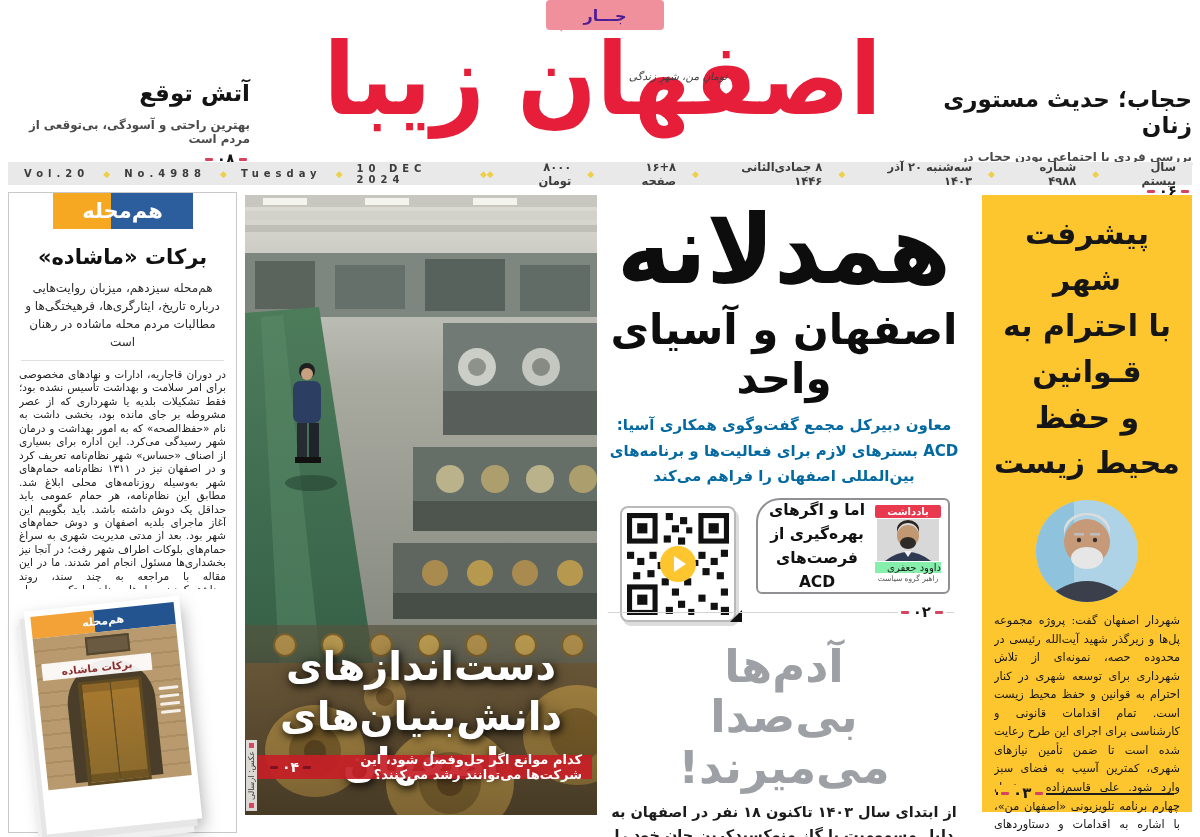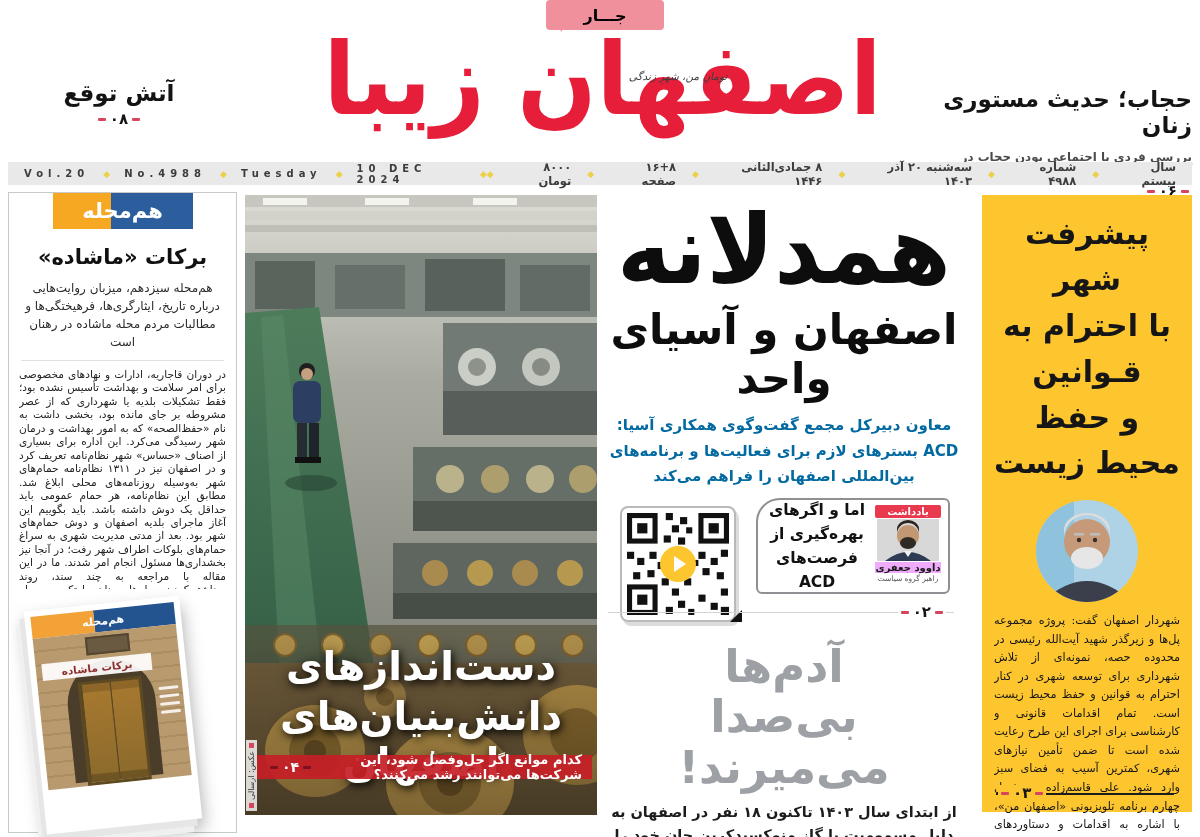--- a/index.html
+++ b/index.html
@@ -3,34 +3,34 @@
 <meta charset="utf-8">
 <style>
 *{margin:0;padding:0;box-sizing:border-box}
 html,body{width:1200px;height:837px}
 body{background:#fff;font-family:"DejaVu Sans",sans-serif;position:relative;overflow:hidden;color:#1a1a1a}
 .abs{position:absolute}
 
 .teaser{direction:rtl}
 .teaser .t-title{font-size:23px;font-weight:800;color:#141414;letter-spacing:-.5px}
 .teaser .t-sub{font-size:11.8px;font-weight:700;color:#4a4a4a;margin-top:12px}
-.teaser-left{left:4px;top:80px;width:230px;text-align:center}
+.teaser-left{left:20px;top:80px;width:230px;text-align:right}
 .teaser-right{right:8px;top:86px;width:250px;text-align:right}
 
 .pgmark{display:inline-flex;align-items:center;gap:4px;font-size:15px;font-weight:800;color:#151515;background:#fff;padding:0 3px;line-height:17px}
 .pgmark i{width:8px;height:3px;background:#d6455d;border-radius:1px;display:inline-block}
 .pline{position:relative;height:17px}
 .pline .ln{position:absolute;top:8px;left:2px;right:2px;height:1px;background:#d4d4d4}
 .pline .pgmark{position:absolute;top:0}
 .pline.mark-left .pgmark{left:4px}
 .pline.mark-right .pgmark{right:10px}
 .pline.dark .ln{background:#1d1d1d;height:2px;top:8px}
 .pline.dark .pgmark{background:#fdc62f}
 
-.m-bubble{left:546px;top:0;width:118px;height:30px;background:#f0909c;border-radius:4px;color:#000000;font-size:16px;font-weight:800;display:flex;align-items:center;justify-content:center;direction:rtl;letter-spacing:1px}
+.m-bubble{left:546px;top:0;width:118px;height:30px;background:#f0909c;border-radius:4px;color:#4c1d95;font-size:16px;font-weight:800;display:flex;align-items:center;justify-content:center;direction:rtl;letter-spacing:1px}
 .m-bubble:after{content:"";position:absolute;left:12px;bottom:-9px;border:7px solid transparent;border-top:10px solid #f0909c;border-left-width:3px}
 .m-title{left:330px;top:2px;width:545px;height:154px;display:flex;align-items:center;justify-content:center;direction:rtl;font-size:93px;font-weight:800;color:#e61e39;letter-spacing:-3px;white-space:nowrap;transform:scaleY(1.08)}
 .m-tagline{left:608px;top:70px;width:140px;text-align:center;direction:rtl;font-size:10.5px;color:#3d3d3d;white-space:nowrap;font-style:italic}
 
 .datebar{left:8px;top:162px;width:1184px;height:23px;background:#e9e9ea;display:flex;align-items:center;justify-content:space-between;padding:0 16px}
 .datebar .lat{display:flex;align-items:center;gap:14px;direction:ltr;font-size:10px;letter-spacing:5px;color:#3c3c3c;font-weight:700}
 .datebar .per{display:flex;align-items:center;gap:16px;direction:rtl;font-size:11.5px;color:#3c3c3c;font-weight:700}
 .dia{color:#edd04a;font-size:9px;letter-spacing:0}
 
 .col-left{left:8px;top:192px;width:229px;height:641px;border:1px solid #c9c9c9;background:#fff;direction:rtl}
@@ -74,21 +74,21 @@
 .lead-h2{font-size:42px;font-weight:800;color:#0d0d0d;margin-top:2px;letter-spacing:-1px}
 .lead-sub{font-size:15px;font-weight:700;line-height:1.7;color:#0369a1;margin:10px 6px 0}
 .block02{position:relative;height:130px;margin-top:8px}
 .qr{position:absolute;left:18px;top:8px;width:116px;height:116px;background:#fff;border:2px solid #b9b9b9;border-radius:8px;padding:5px;box-shadow:3px 4px 0 #dcdcdc}
 .qr .play{position:absolute;left:50%;top:50%;width:36px;height:36px;margin:-18px 0 0 -18px;background:#fdc62f;border-radius:50%;display:flex;align-items:center;justify-content:center}
 .qr .play b{width:0;height:0;border-left:12px solid #fff;border-top:8px solid transparent;border-bottom:8px solid transparent;margin-left:3px}
 .qr .corner{position:absolute;right:-8px;bottom:-2px;width:0;height:0;border-left:12px solid transparent;border-bottom:12px solid #111}
 .note{position:absolute;right:16px;top:0;width:194px;height:96px;border:2px solid #8f9094;border-radius:24px 6px 6px 6px;display:flex;gap:6px;padding:5px 7px;background:#fff}
 .note .nright{width:66px;display:flex;flex-direction:column}
 .note .nlabel{background:#e8394f;color:#fff;font-size:10px;font-weight:800;text-align:center;border-radius:2px;padding:1px 1px}
-.note .nname{background:#f0abfc;font-size:10px;font-weight:700;text-align:center;margin-top:1px}
+.note .nname{background:#86efac;font-size:10px;font-weight:400;text-align:right;margin-top:1px}
 .note .nrole{font-size:7.5px;color:#555;text-align:center;margin-top:1px}
 .note .ntitle{flex:1;display:flex;align-items:center;justify-content:center;font-size:15.5px;font-weight:800;line-height:1.55;color:#111}
 .line02{position:absolute;left:4px;right:10px;top:106px}
 .gray-h{font-size:45px;font-weight:800;color:#9da0a4;line-height:1.12;letter-spacing:-1px}
 .story-sub{font-size:14.5px;font-weight:700;line-height:1.6;color:#1c1c1c;margin:8px 4px 0}
 
 .col-yellow{left:982px;top:195px;width:210px;height:617px;background:#fdc62f;direction:rtl;padding:16px 12px 0}
 .y-h{font-size:30px;font-weight:800;text-align:center;line-height:1.53;color:#161616;letter-spacing:-1px}
 .y-portrait{width:102px;height:102px;border-radius:50%;overflow:hidden;margin:14px auto 10px}
 .y-body{font-size:11.3px;line-height:1.64;text-align:justify;color:#161616;height:330px;overflow:hidden}
@@ -98,20 +98,21 @@
 <body>
 
 <div class="abs m-bubble">
     <span>جـــار</span>
   </div>
 <div class="abs m-title">اصفهان زیبا</div>
 <div class="abs m-tagline">تومانِ من، شهرِ زندگی</div>
 
 <div class="abs teaser teaser-left">
   <div class="t-title">آتش توقع</div>
+  <div class="t-sub">بهترین راحتی و آسودگی، بی‌توقعی از مردم است</div>
   <span class="pgmark" style="margin-top:5px">
       <i></i>
       <span>۰۸</span>
       <i></i>
     </span>
 </div>
 
 <div class="abs teaser teaser-right">
   <div class="t-title">حجاب؛ حدیث مستوری زنان</div>
   <div class="t-sub">بررسی فردی یا اجتماعی بودن حجاب در آیات و احکام</div>

